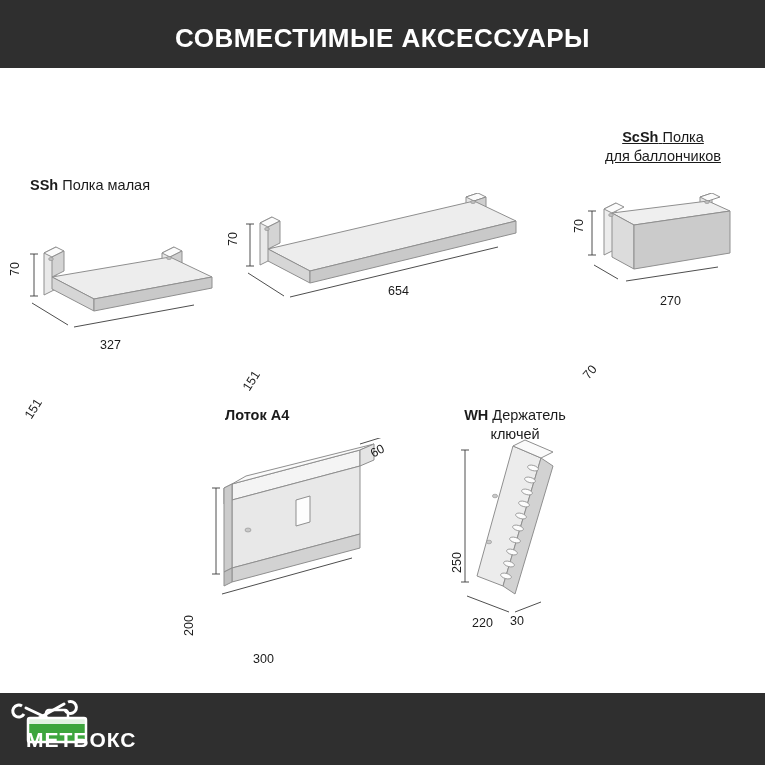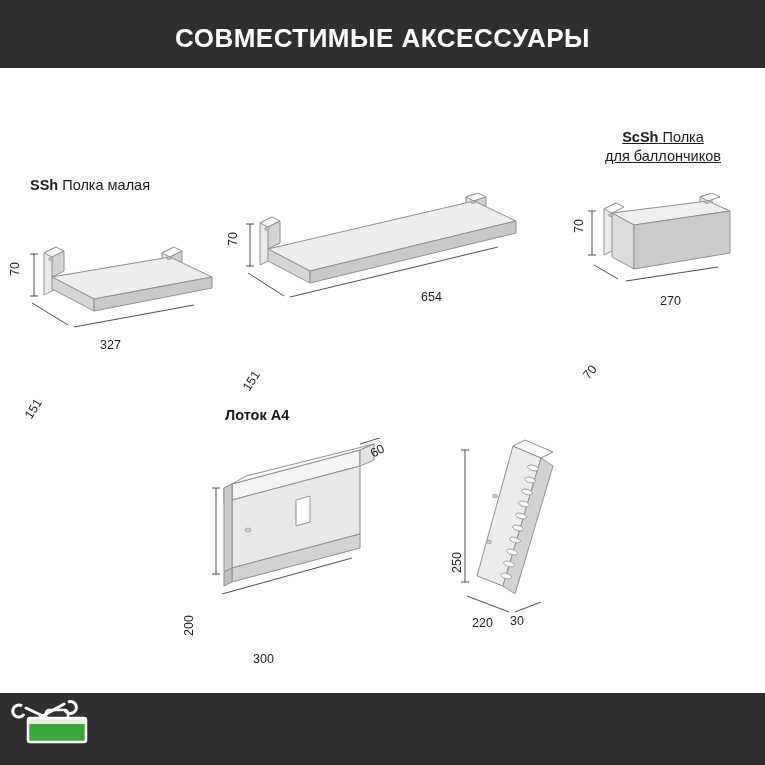--- a/index.html
+++ b/index.html
@@ -173,21 +173,21 @@
 
       <line x1="12" y1="31" x2="12" y2="73" stroke="#3a3a3a" stroke-width="0.9"></line>
       <line x1="8" y1="31" x2="16" y2="31" stroke="#3a3a3a" stroke-width="0.9"></line>
       <line x1="8" y1="73" x2="16" y2="73" stroke="#3a3a3a" stroke-width="0.9"></line>
       <line x1="10" y1="80" x2="46" y2="103" stroke="#3a3a3a" stroke-width="0.9"></line>
       <line x1="52" y1="104" x2="260" y2="54" stroke="#3a3a3a" stroke-width="0.9"></line>
     </svg>
 
     <div class="dim vert" style="left:-2px; top:178px;">70</div>
     <div class="dim diag-left" style="left:12px; top:318px;">151</div>
-    <div class="dim" style="left:160px; top:222px;margin-left:33px;">654</div>
+    <div class="dim" style="left:160px; top:216px;">654</div>
   </div>
 
   <div class="item" style="left:560px; top:0px; width:205px; height:250px;">
     <div class="item-label two-line" style="left:18px; top:60px; text-align:center;text-decoration:underline;">
       <span class="code">ScSh</span>
       <span>Полка</span><br>
       <span>для баллончиков</span>
     </div>
 
     <svg width="180" height="130" viewBox="0 0 180 130" style="position:absolute; left:18px; top:125px;">
@@ -247,20 +247,25 @@
       <line x1="22" y1="136" x2="30" y2="136" stroke="#3a3a3a" stroke-width="0.9"></line>
       <line x1="32" y1="156" x2="162" y2="120" stroke="#3a3a3a" stroke-width="0.9"></line>
     </svg>
 
     <div class="dim diag-rt" style="left:198px; top:60px;">60</div>
     <div class="dim vert" style="left:12px; top:248px;">200</div>
     <div class="dim" style="left:83px; top:264px;">300</div>
   </div>
 
   <div class="item" style="left:420px; top:320px; width:220px; height:280px;">
+    <div class="item-label two-line" style="left:10px; top:18px; text-align:center;">
+      <span class="code">WH</span>
+      <span>Держатель</span><br>
+      <span>ключей</span>
+    </div>
 
     <svg width="190" height="190" viewBox="0 0 190 190" style="position:absolute; left:25px; top:48px;">
 
       <polygon points="68,10 96,22 58,150 32,140" fill="#ececec" stroke="#8f8f8f" stroke-width="1"></polygon>
 
       <polygon points="96,22 108,30 70,158 58,150" fill="#d2d2d2" stroke="#8f8f8f" stroke-width="1"></polygon>
 
       <polygon points="68,10 80,4 108,16 96,22" fill="#fafafa" stroke="#8f8f8f" stroke-width="1"></polygon>
 
       <g fill="#fcfcfc" stroke="#8f8f8f" stroke-width="0.8">
@@ -303,14 +308,15 @@
         <path d="M56 6 L24 24" stroke-linecap="round"></path>
         <path d="M60 4 a6 6 0 1 1 -3 8"></path>
       </g>
 
       <g>
         <rect x="20" y="20" width="58" height="24" rx="2" fill="#3da53d" stroke="#ffffff" stroke-width="2.5"></rect>
         <rect x="20" y="20" width="58" height="6" fill="#ffffff" opacity="0.85"></rect>
         <path d="M38 20 v-5 a3 3 0 0 1 3-3 h16 a3 3 0 0 1 3 3 v5" fill="none" stroke="#ffffff" stroke-width="2.5"></path>
       </g>
     </svg>
+    <div class="logo-text">МЕТБОКС</div>
   </div>
 </div>
 
 </body></html>

